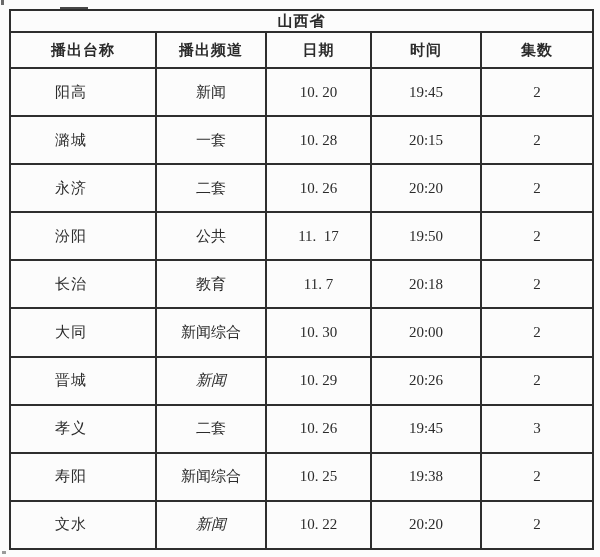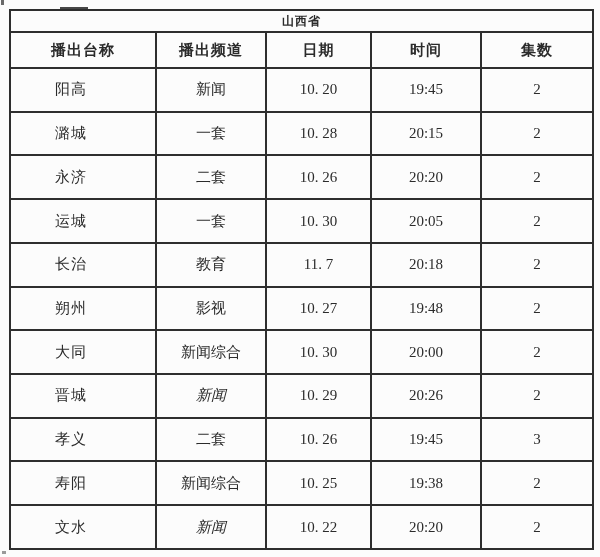--- a/index.html
+++ b/index.html
@@ -19,21 +19,21 @@
   }
   .broadcast td, .broadcast th {
     border:2px solid #2e2e2e;
     font-size:15px;
     text-align:center;
     vertical-align:middle;
     padding:0;
     font-weight:normal;
   }
   tr.title-row { height:22px; }
-  tr.title-row td { font-weight:bold; font-size:12px; letter-spacing:1px; }
+  tr.title-row td { font-weight:bold; font-size:15px; letter-spacing:1px; }
   tr.header-row { height:36px;padding-left:26px; }
   tr.header-row th { font-weight:bold; letter-spacing:1px; }
   tbody tr { height:33px; }
   td.station { text-align:left; padding-left:44px; letter-spacing:1px; }
   td.date { white-space:pre; }
   td.italic { font-style:italic; }
   .artifact { position:absolute; }
   .a1 { left:1px; top:0; width:3px; height:5px; background:#6a6a6a; }
   .a2 { left:60px; top:7px; width:28px; height:3px; background:#474747; }
   .a3 { left:2px; top:551px; width:4px; height:3px; background:#9a9a9a; }
@@ -82,38 +82,31 @@
           <td>2</td>
         </tr>
         <tr>
           <td class="station">永济</td>
           <td>二套</td>
           <td class="date">10. 26</td>
           <td>20:20</td>
           <td>2</td>
         </tr>
         <tr>
-          <td class="station">运城</td>
-          <td>一套</td>
-          <td class="date">10. 30</td>
-          <td>20:05</td>
+          <td class="station">汾阳</td>
+          <td>公共</td>
+          <td class="date">11.  17</td>
+          <td>19:50</td>
           <td>2</td>
         </tr>
         <tr>
           <td class="station">长治</td>
           <td>教育</td>
           <td class="date">11. 7</td>
           <td>20:18</td>
-          <td>2</td>
-        </tr>
-        <tr>
-          <td class="station">朔州</td>
-          <td>影视</td>
-          <td class="date">10. 27</td>
-          <td>19:48</td>
           <td>2</td>
         </tr>
         <tr>
           <td class="station">大同</td>
           <td>新闻综合</td>
           <td class="date">10. 30</td>
           <td>20:00</td>
           <td>2</td>
         </tr>
         <tr>

